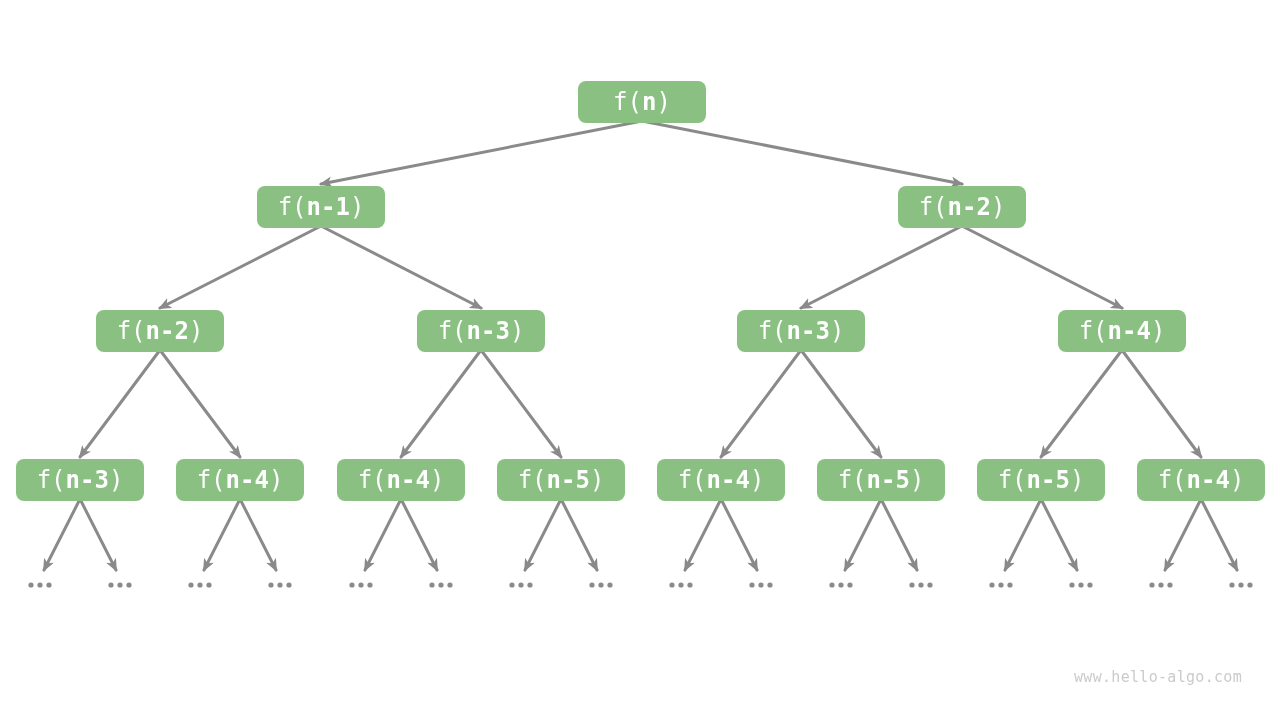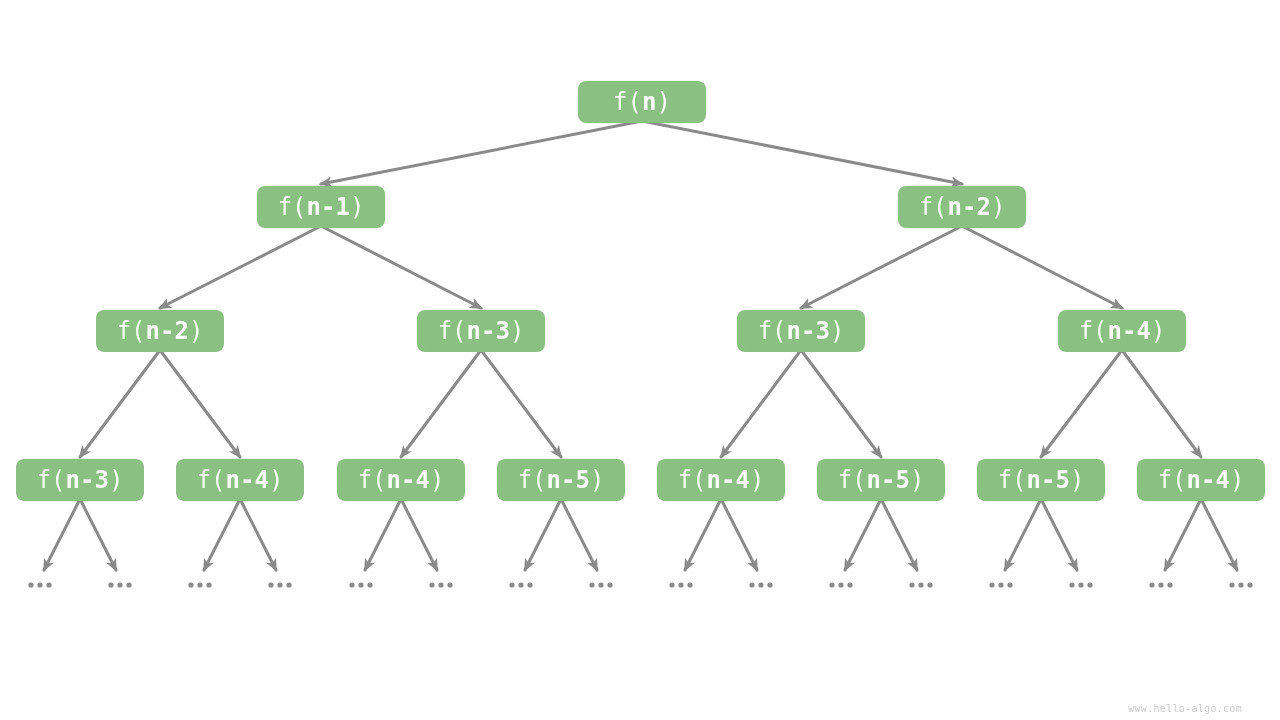--- a/index.html
+++ b/index.html
@@ -34,22 +34,22 @@
     line-height: 1;
     white-space: nowrap;
     letter-spacing: 0px;
   }
   .tree-node .lbl-bold {
     font-weight: 700;
   }
   #watermark {
     position: absolute;
     right: 38px;
-    bottom: 6px;
-    font-size: 10px;
+    bottom: 34px;
+    font-size: 15px;
     letter-spacing: 0.3px;
   }
 </style>
 </head>
 <body style="background: rgb(255, 255, 255);">
 
 <div id="canvas">
 
   <svg id="edges-layer" width="1280" height="720" viewBox="0 0 1280 720" xmlns="http://www.w3.org/2000/svg">
     <defs>

